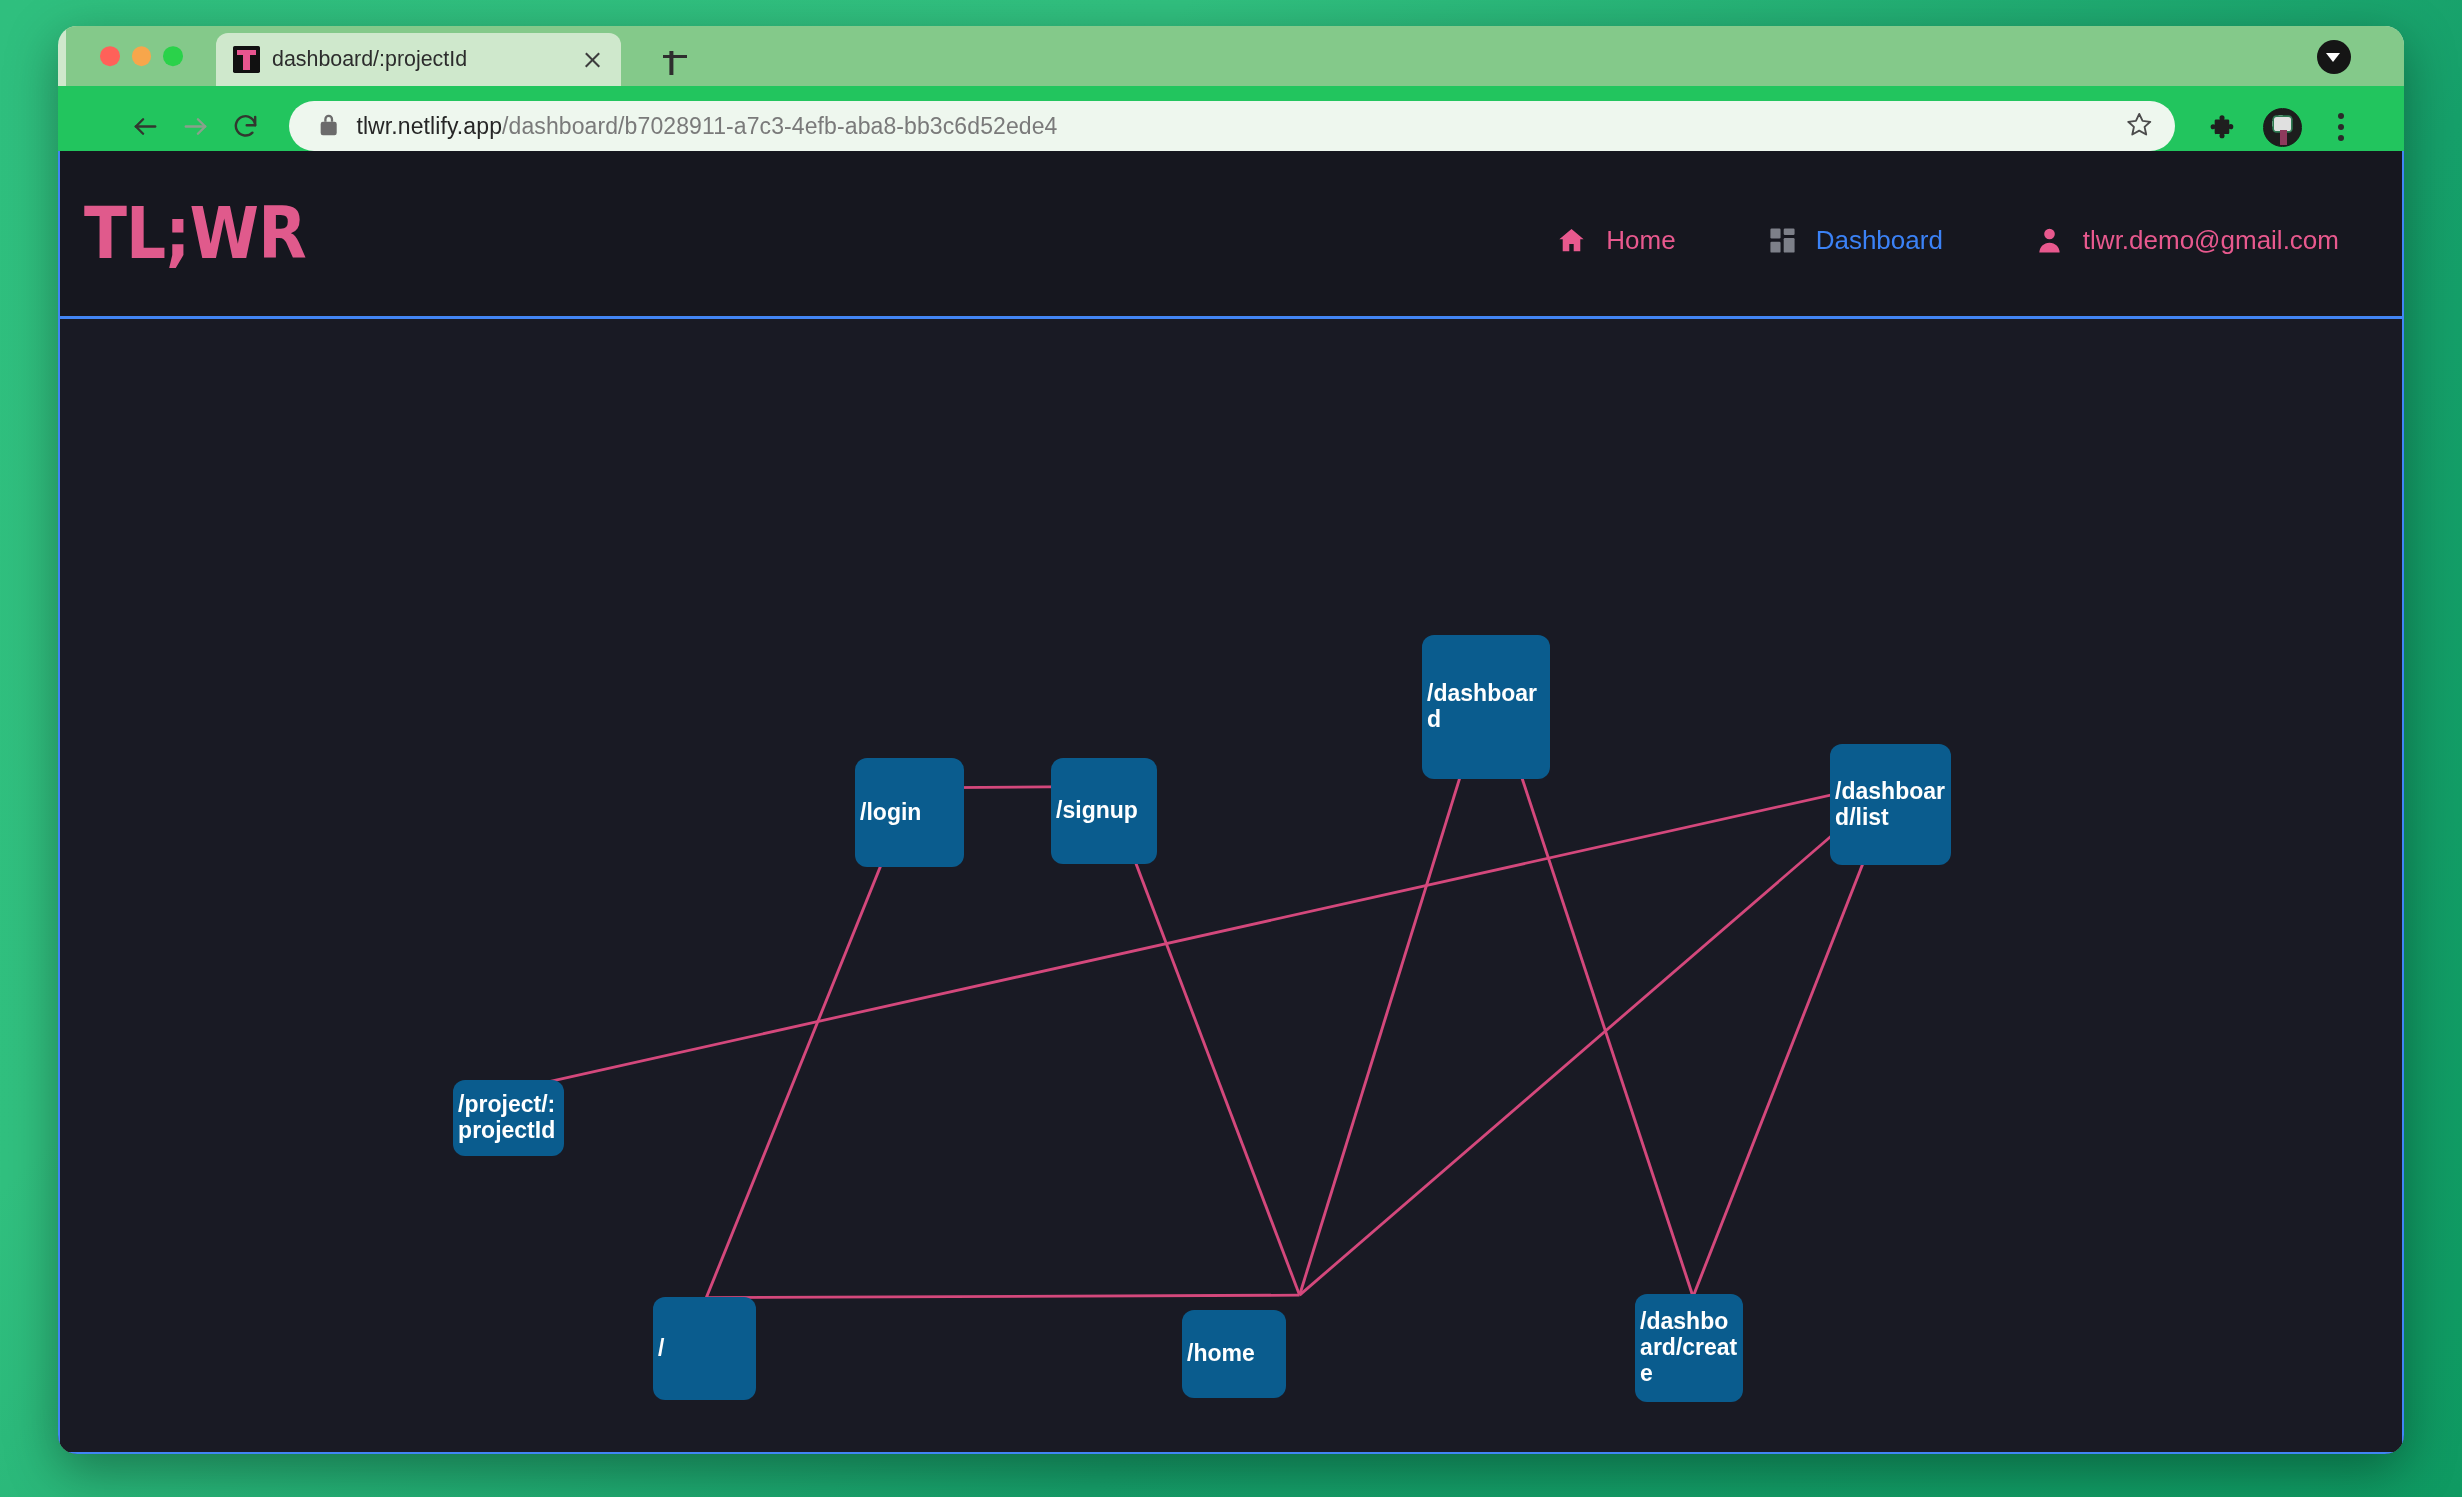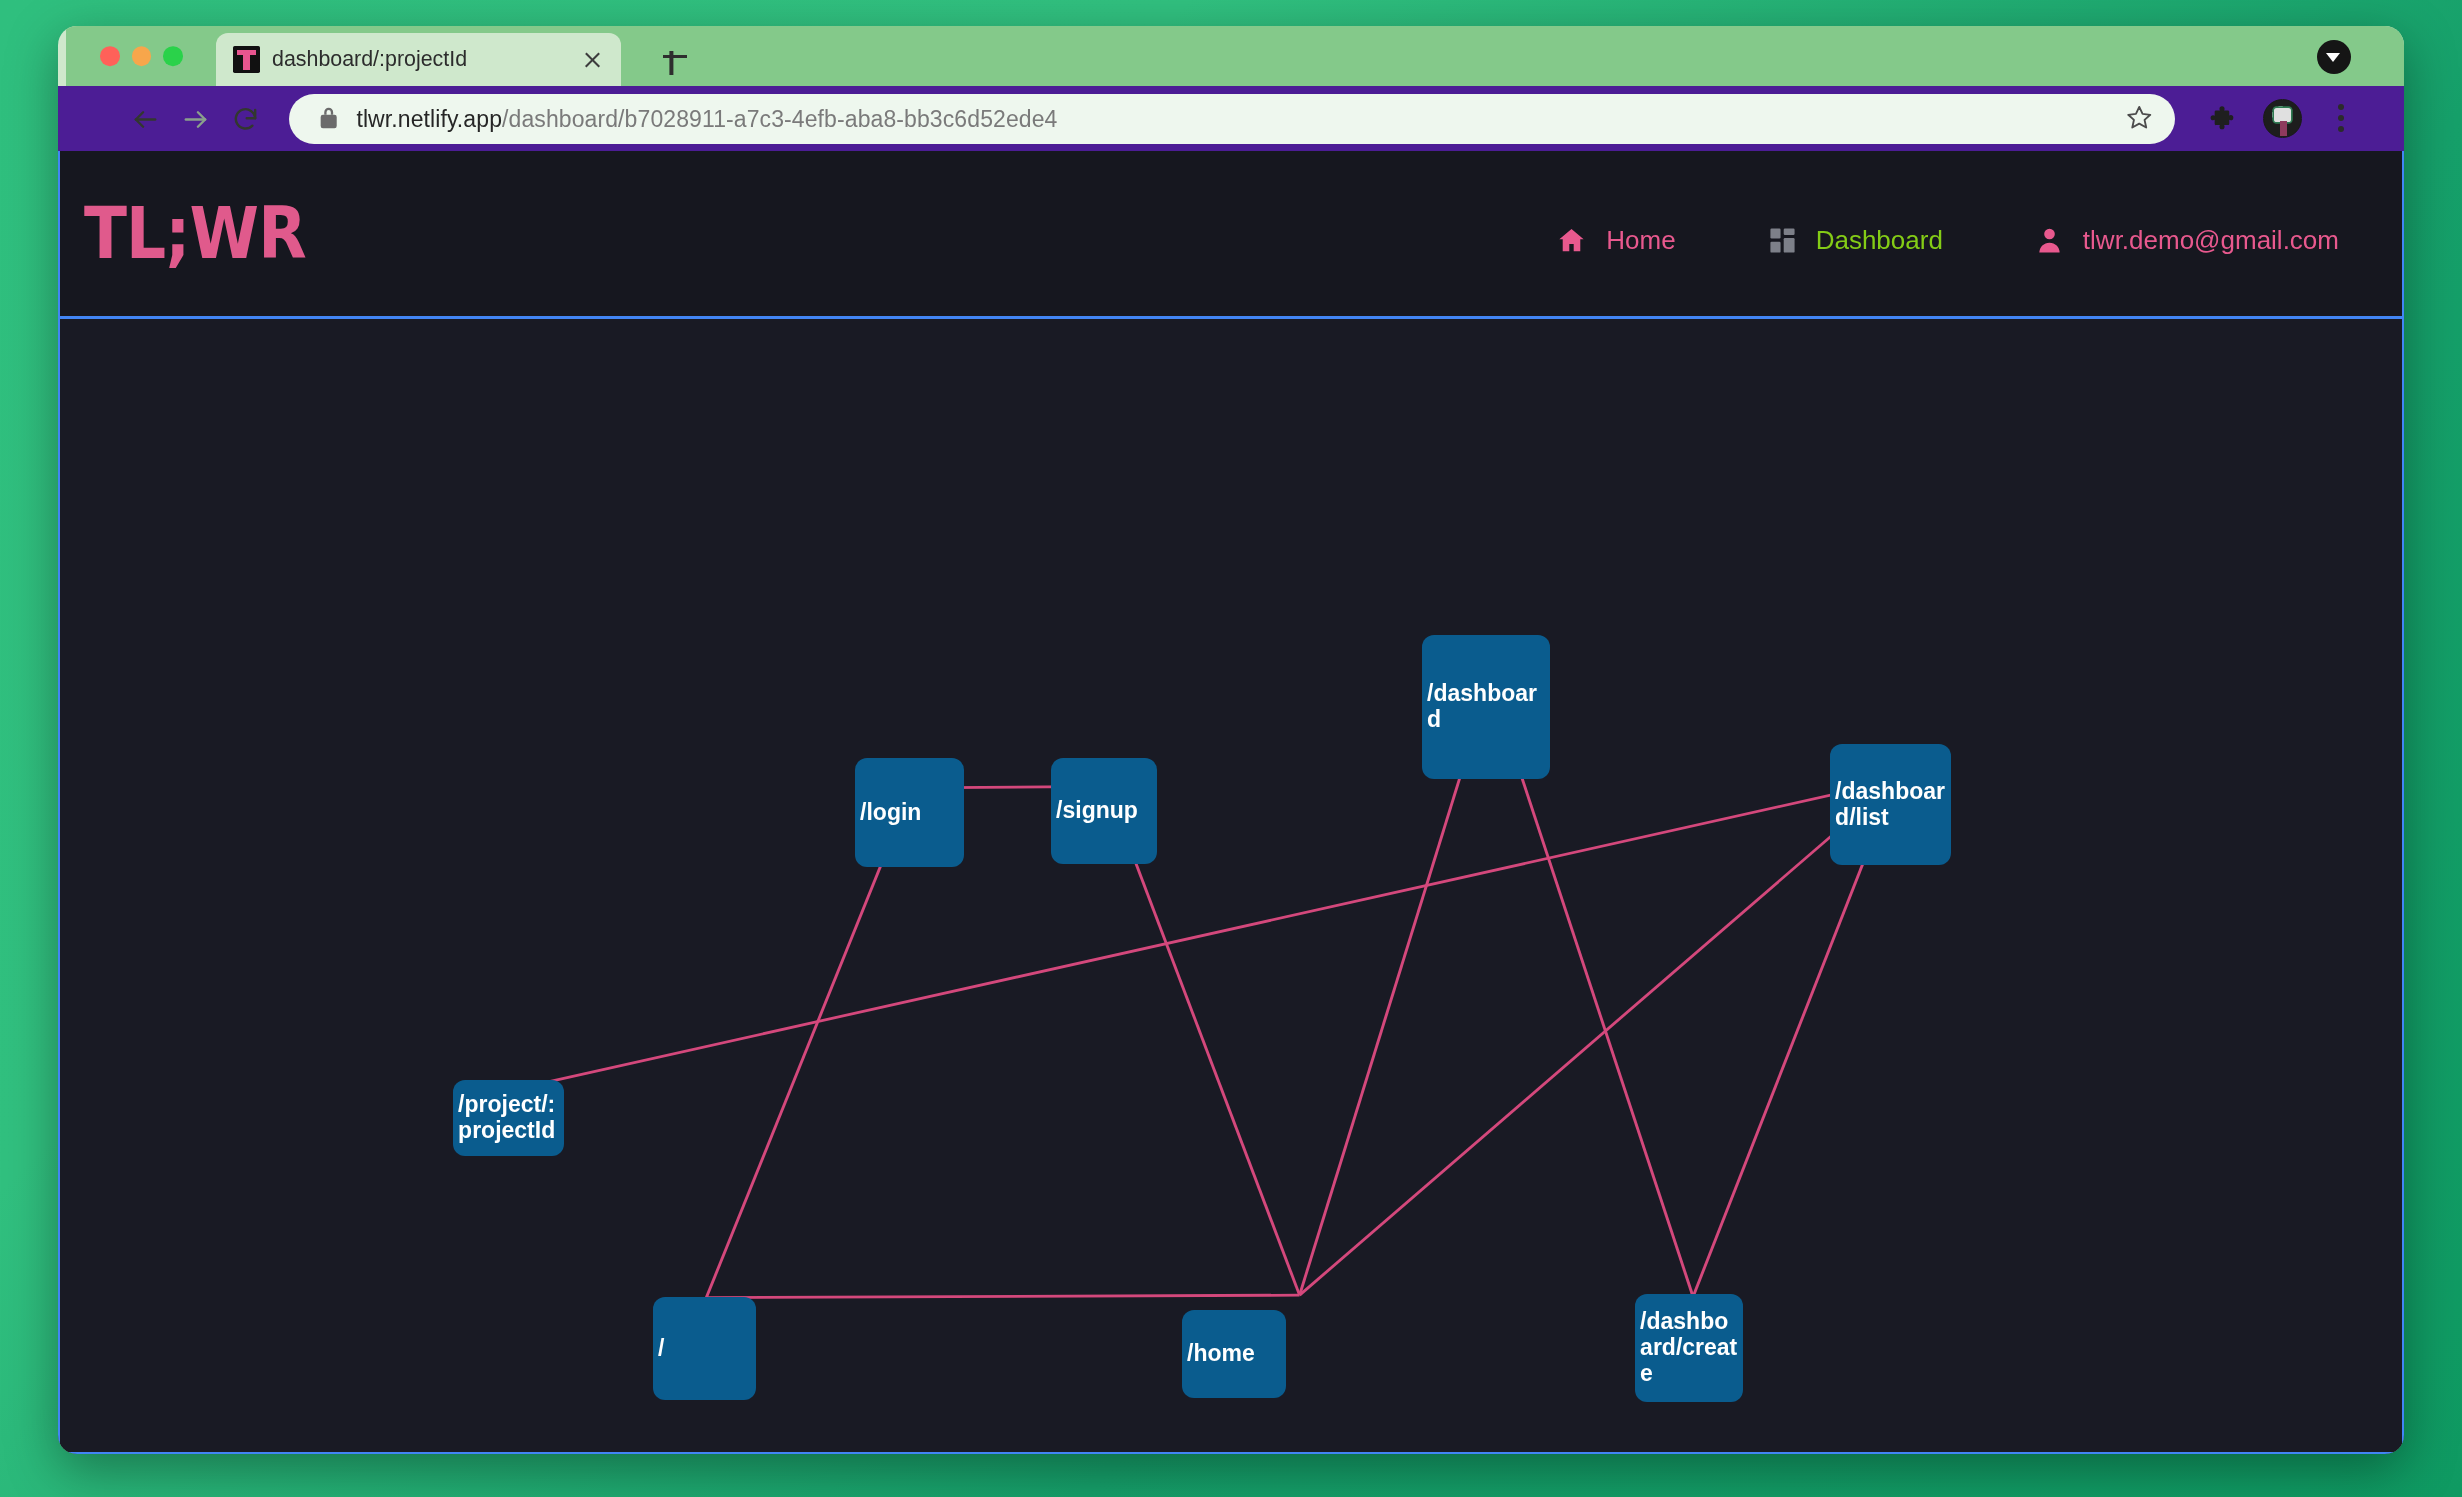--- a/index.html
+++ b/index.html
@@ -105,23 +105,23 @@
     content: ""; position: absolute;
     left: 9.4px; top: 13px;
     border-left: 7.7px solid transparent;
     border-right: 7.7px solid transparent;
     border-top: 9.4px solid #fff;
   }
 
   
   .toolbar {
     height: 65px; flex: 0 0 auto;
-    background: #4c1d95;
-    display: flex; align-items: flex-start;
-    padding: 8px 39px 0 62px;
+    background: #22c55e;
+    display: flex; align-items: flex-end;
+    padding: 16px 39px 0 62px;
     gap: 0;
   }
   .nav-btn {
     width: 50px; height: 50px;
     display: flex; align-items: center; justify-content: center;
     cursor: pointer; flex: 0 0 auto;
     color: #32372f;
   }
   .nav-btn.disabled { color: #8aa08c; }
   .nav-btn svg { display: block; }
@@ -205,21 +205,21 @@
     display: flex; align-items: center;
     gap: 92px;
     margin-top: 13px;
   }
   .nav-item {
     display: flex; align-items: center; gap: 19px;
     cursor: pointer;
     font-size: 26px;
   }
   .nav-item.active  { color: #e8598e; }
-  .nav-item.muted   { color: #84cc16; }
+  .nav-item.muted   { color: #3b82f6; }
   .nav-item .nav-ico { display: flex; align-items: center; }
 
   
   .graph-canvas {
     flex: 1 1 auto;
     position: relative;
     background: #191a24;
   }
   .graph-canvas svg.edges {
     position: absolute; inset: 0;

